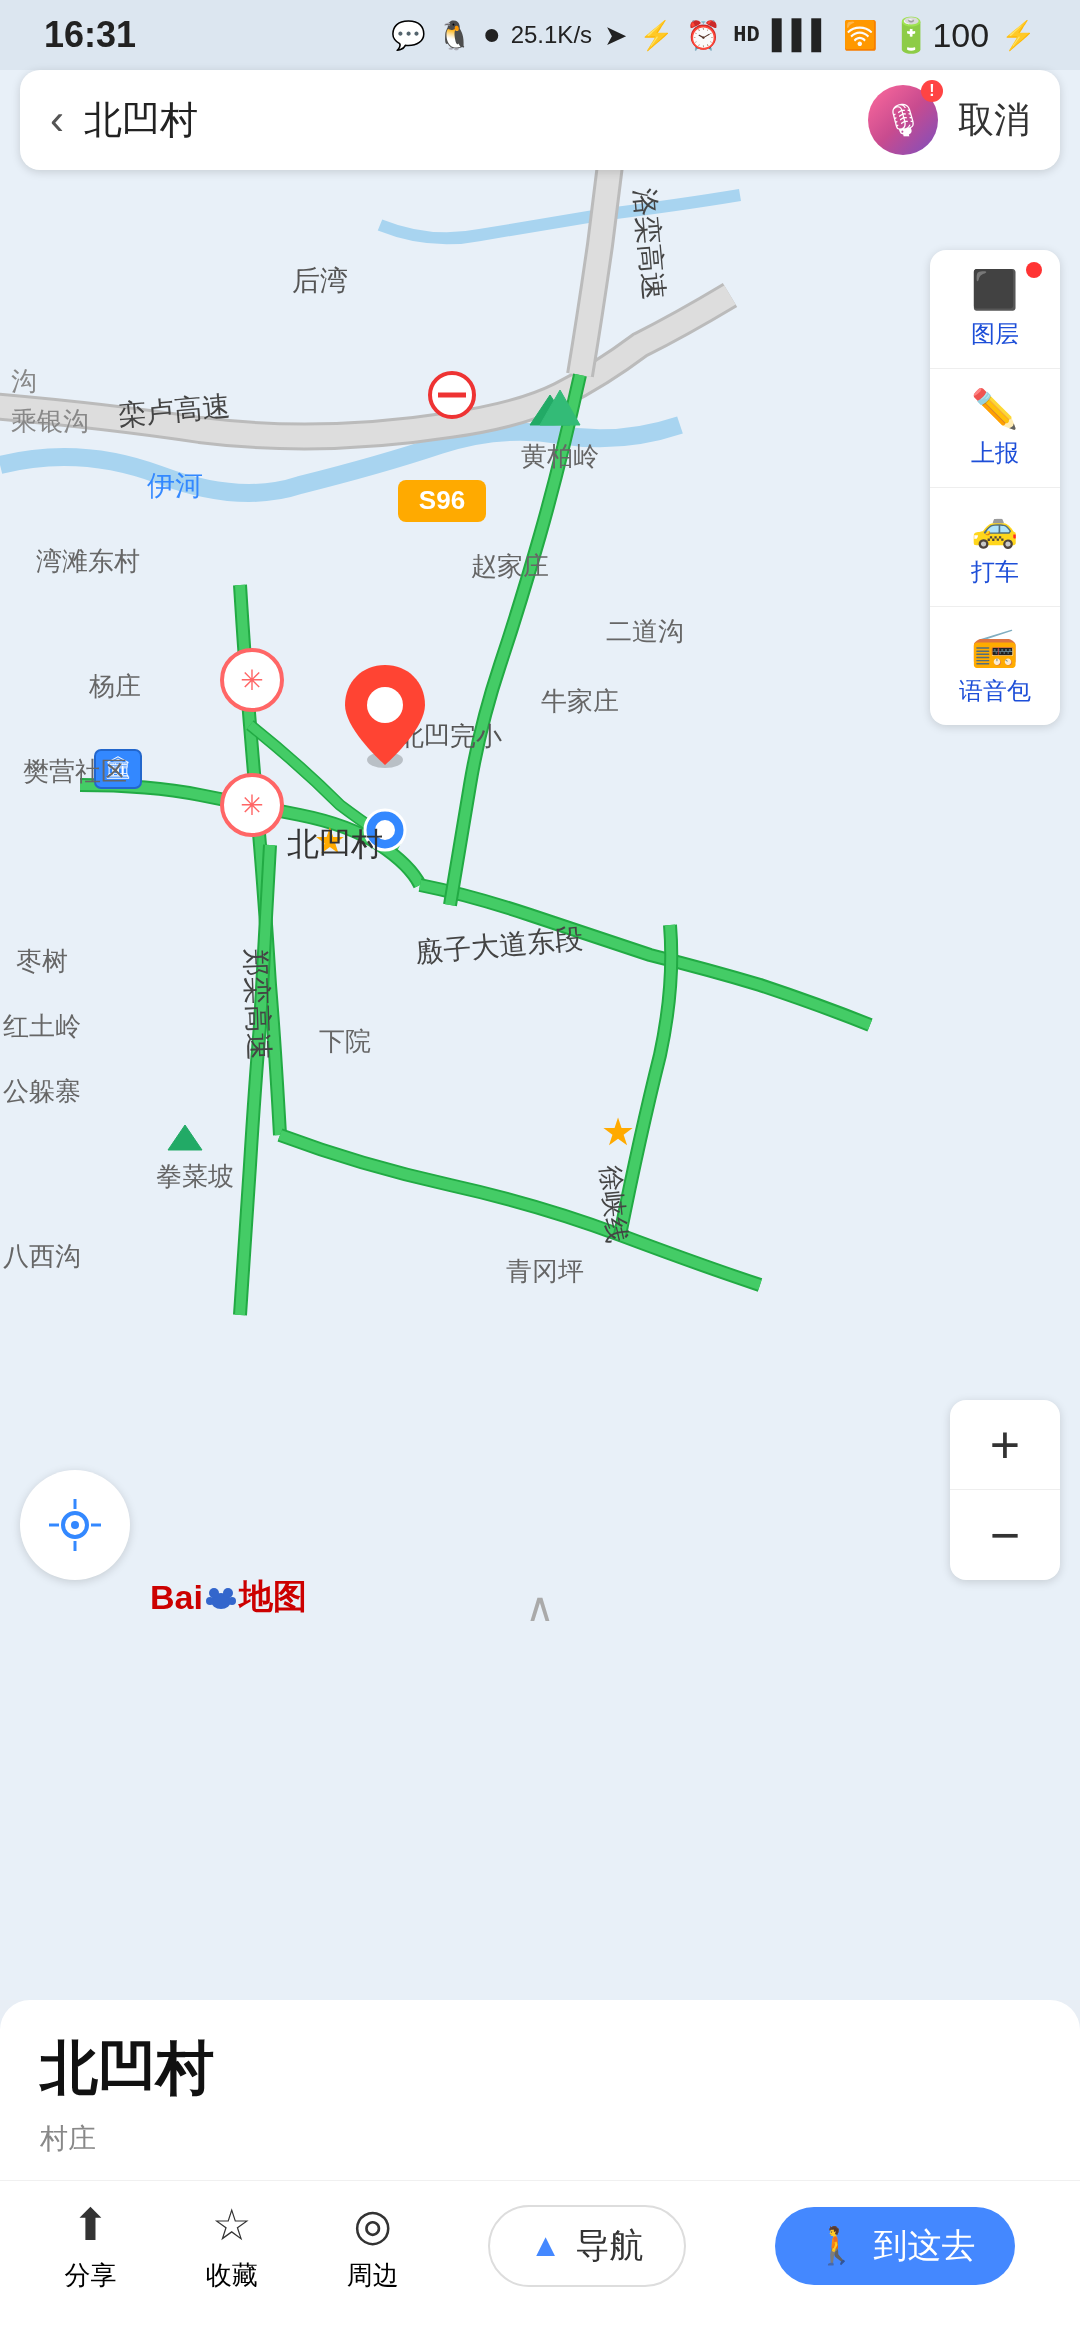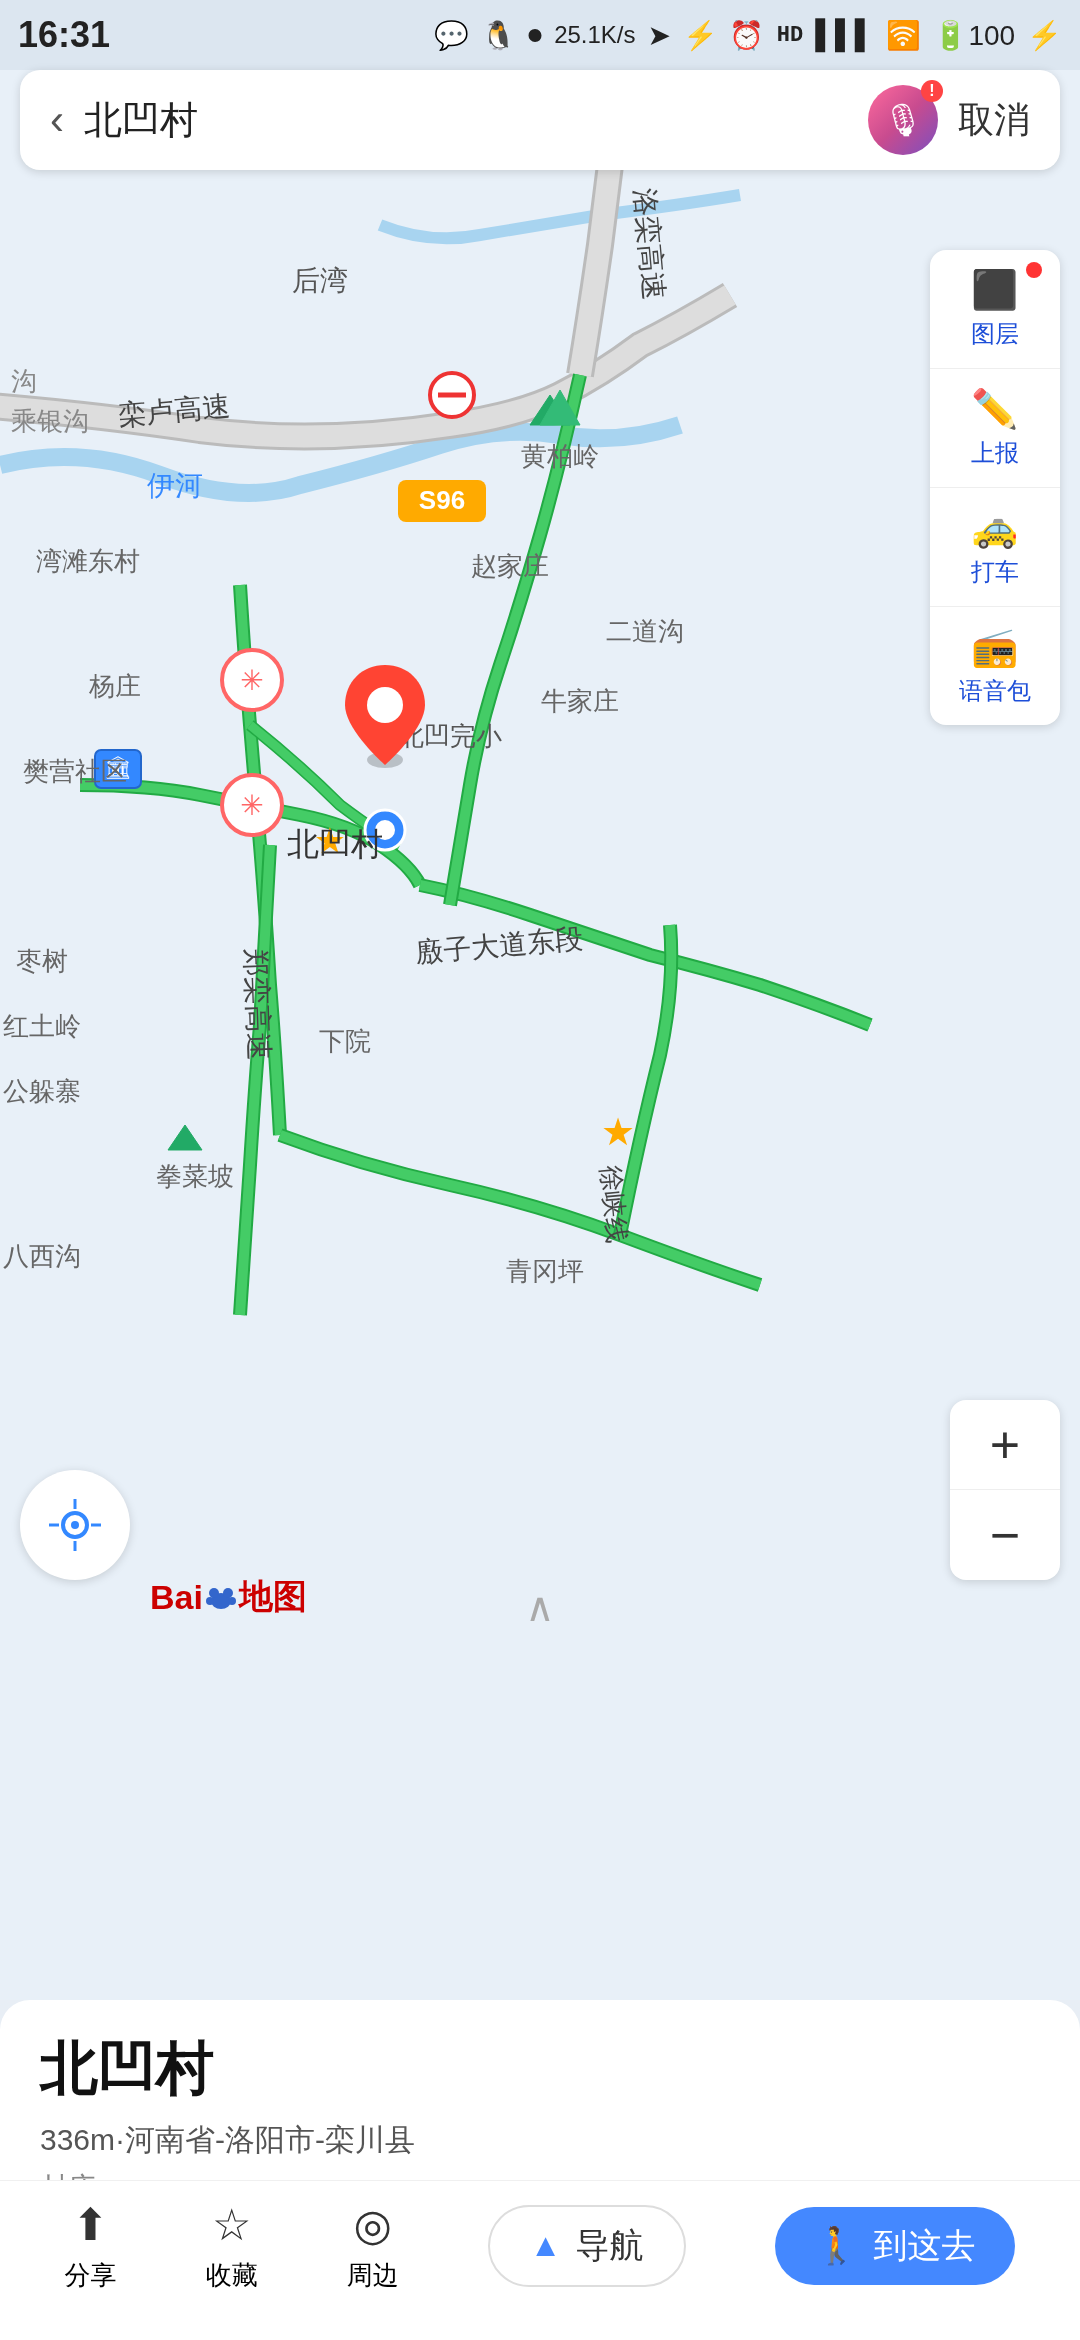--- a/index.html
+++ b/index.html
@@ -15,21 +15,21 @@
 
     
     .status-bar {
       position: absolute;
       top: 0; left: 0; right: 0;
       height: 70px;
       background: #dce6f0;
       display: flex;
       align-items: center;
       justify-content: space-between;
-      padding: 0 18px;
+      padding: 0 44px;
       z-index: 100;
     }
     .status-time {
       font-size: 36px;
       font-weight: 600;
       color: #222;
     }
     .status-icons {
       display: flex;
       align-items: center;
@@ -304,21 +304,21 @@
     <span>💬</span>
     <span>🐧</span>
     <span>⏺</span>
     <span style="font-size:24px;">25.1K/s</span>
     <span>➤</span>
     <span>⚡</span>
     <span>⏰</span>
     <span style="font-size:22px;font-weight:bold;font-family:Liberation Mono, monospace;">HD</span>
     <span>▌▌▌</span>
     <span>🛜</span>
-    <span style="font-size:28px;">🔋100</span>
+    <span style="font-size:34px;">🔋100</span>
     <span>⚡</span>
   </div>
 </div>
 
 <div class="search-bar">
   <span class="search-back">‹</span>
   <span class="search-text">北凹村</span>
   <div class="mic-btn">
     <span class="mic-icon">🎙</span>
   </div>
@@ -476,21 +476,20 @@
     <span style="font-size:34px; font-weight:900; color:#cc0000;">地图</span>
   </div>
 
   <div class="drag-handle">
     <span style="color:#aaa; font-size:40px;">∧</span>
   </div>
 </div>
 
 <div class="bottom-panel">
   <div class="place-name">北凹村</div>
-  <div class="place-detail">336m·河南省-洛阳市-栾川县</div>
   <div class="place-type">村庄</div>
 </div>
 
 <div class="bottom-actions">
   <div class="action-icon-btn">
     <span class="action-icon">⬆</span>
     <span class="action-label">分享</span>
   </div>
   <div class="action-icon-btn">
     <span class="action-icon">☆</span>

